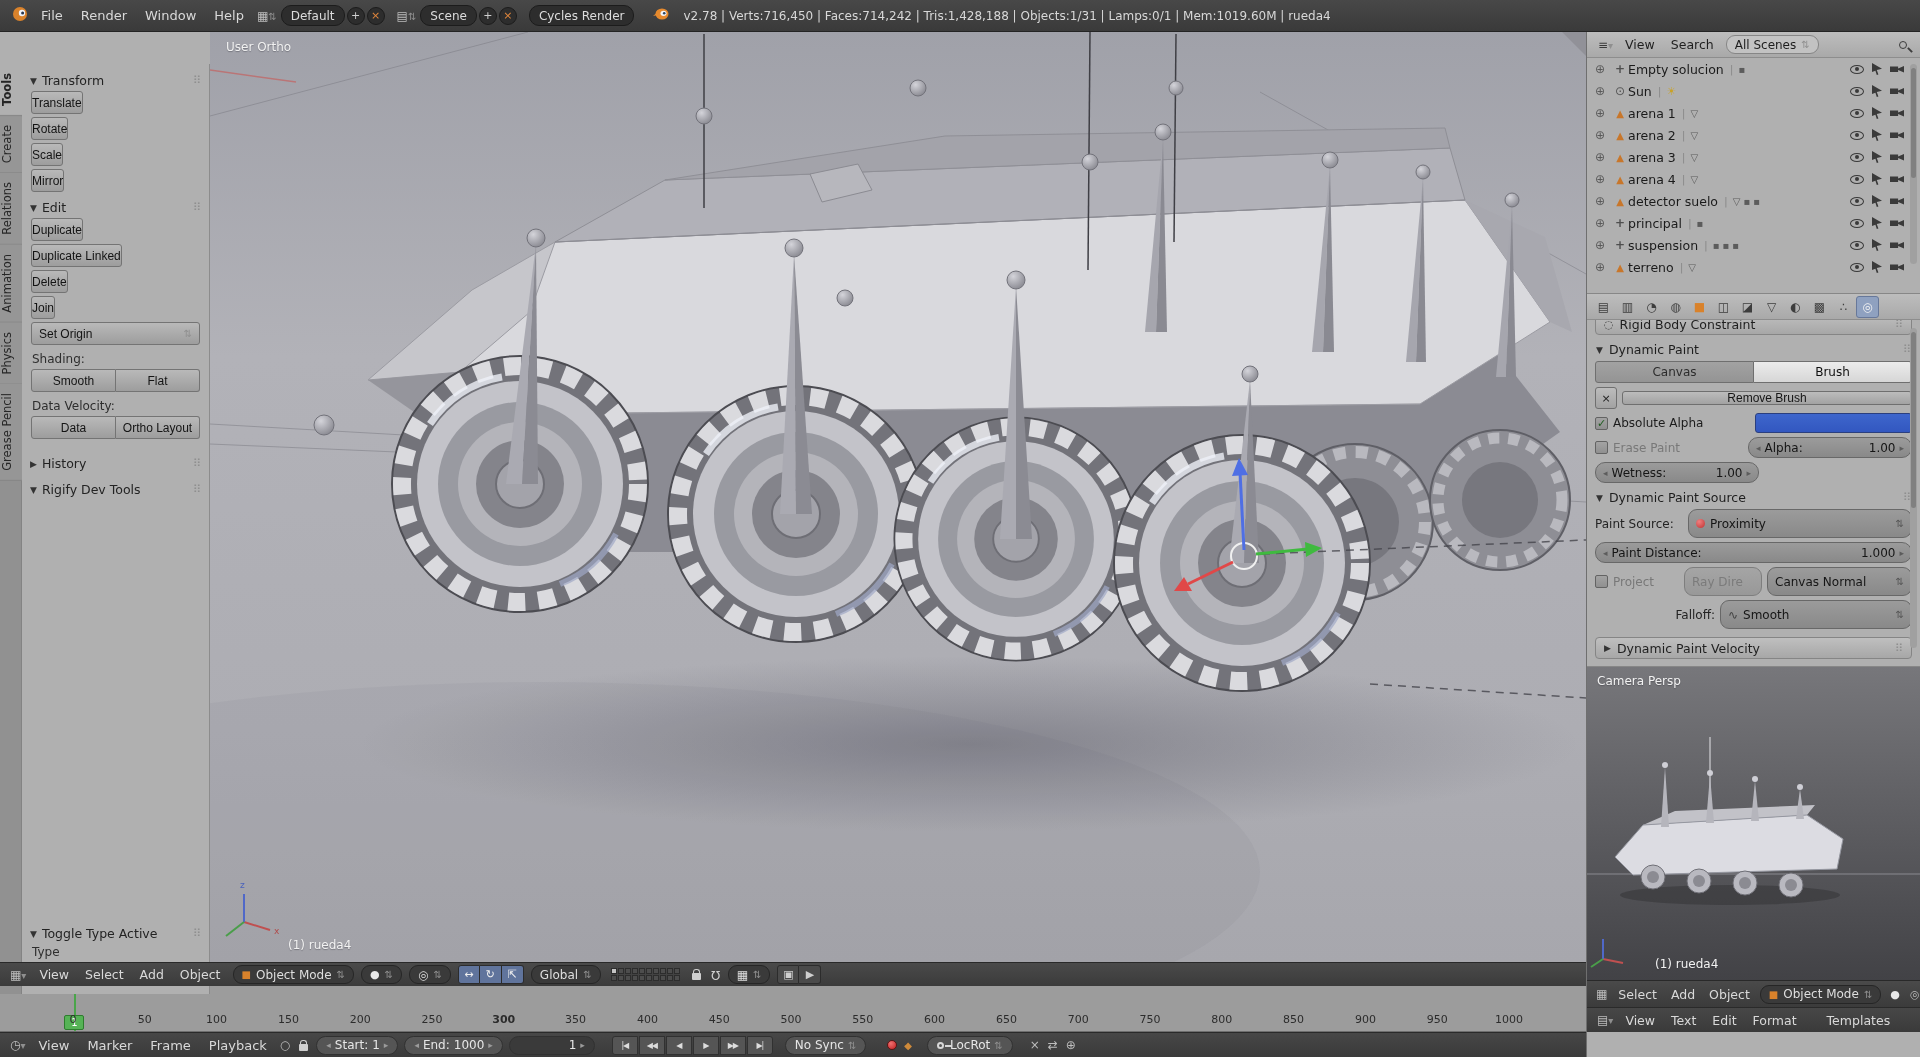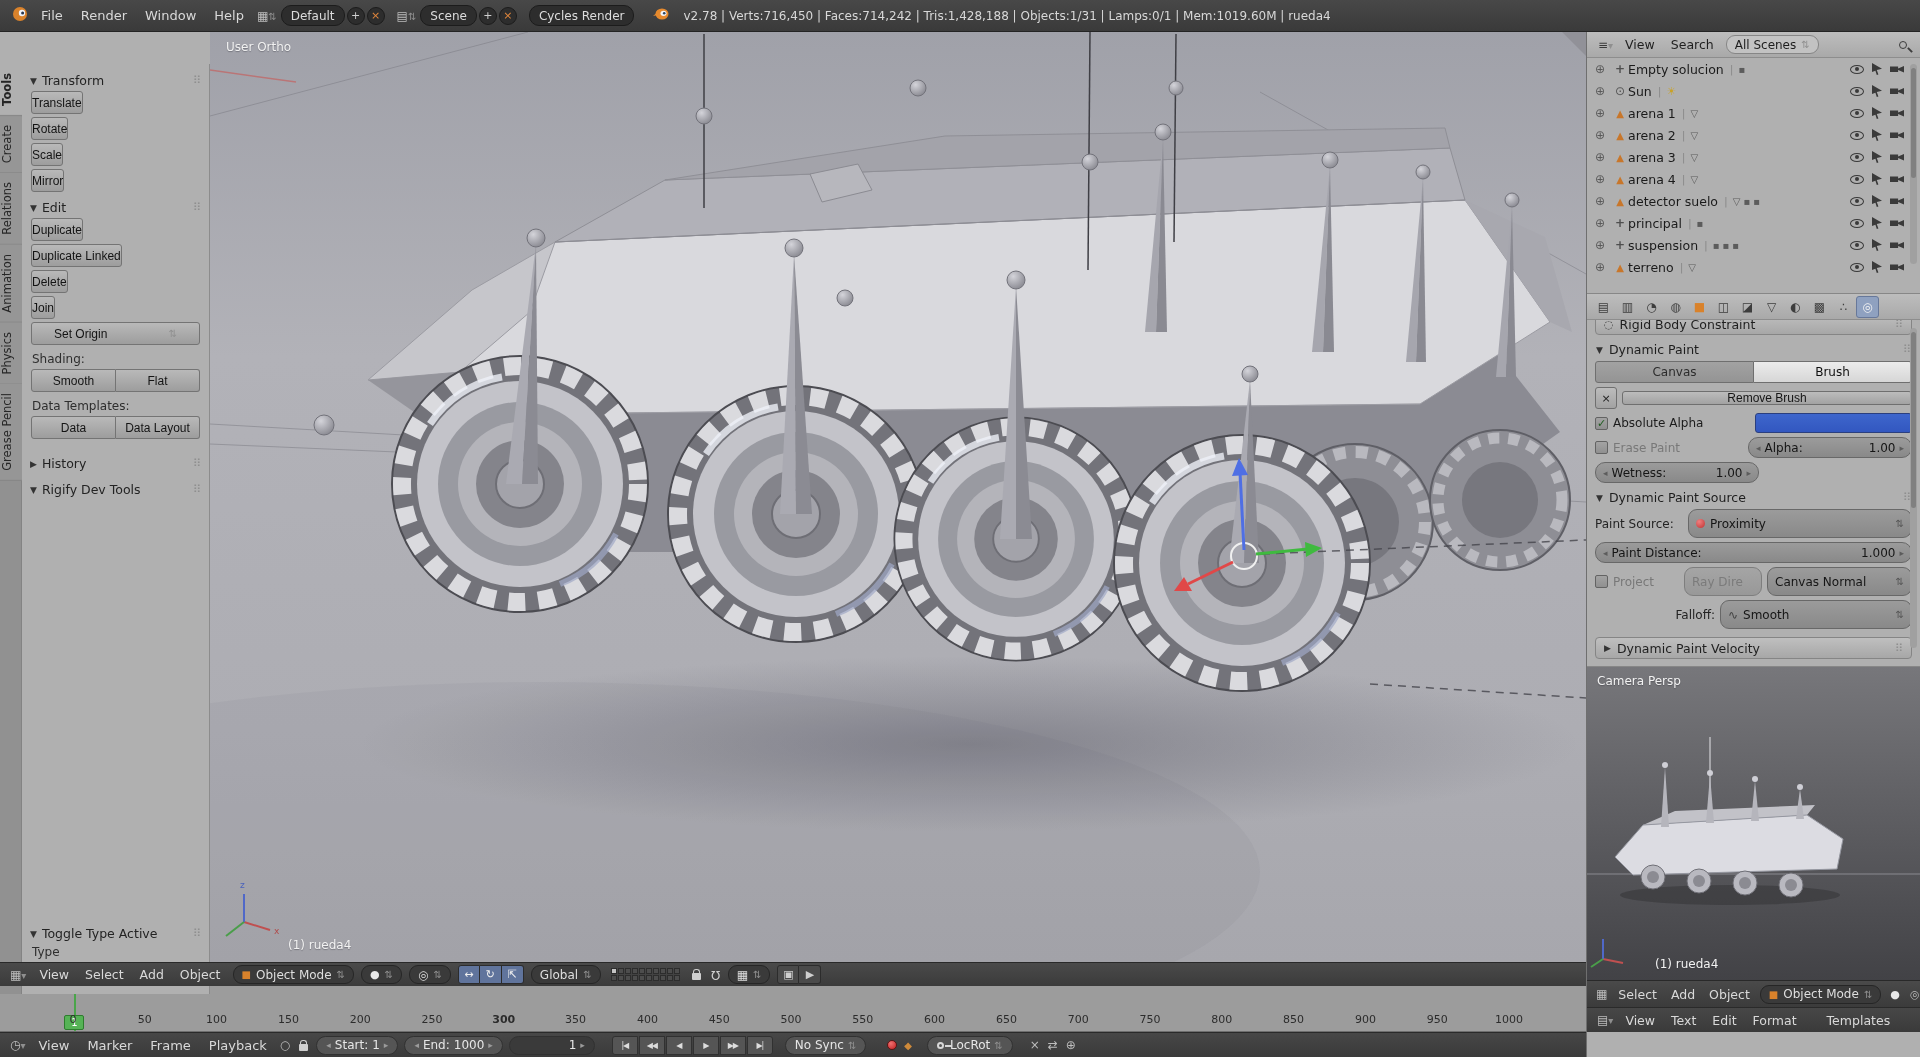--- a/index.html
+++ b/index.html
@@ -25,21 +25,21 @@
 #tabstrip{position:absolute;left:0;top:32px;width:22px;height:930px;background:#919191;border-right:1px solid #838383;display:flex;flex-direction:column;z-index:3}
 .vtab{writing-mode:vertical-rl;transform:rotate(180deg);font-size:11.5px;color:#262626;padding:9px 0;width:22px;text-align:center;background:#969696;border-top:1px solid #868686;cursor:default}
 .vtab.active{background:#b0b0b0;font-weight:bold}
 
 
 #toolshelf{position:absolute;left:22px;top:32px;width:188px;height:930px;background:#b0b0b0;border-right:1px solid #8c8c8c;padding:4px 7px 6px;display:flex;flex-direction:column;z-index:3}
 .panel-hdr{display:flex;align-items:center;color:#232323;font-size:12.5px;margin:5px 1px 3px;white-space:nowrap}
 .panel-hdr .arrow{font-size:9px;margin-right:5px;color:#333}
 .grip{margin-left:auto;color:#8f8f8f;font-size:11px}
 .tool-btn{display:flex;align-items:center;justify-content:center;height:23px;background:linear-gradient(#b9b9b9,#9d9d9d);border:1px solid #747474;border-radius:3px;color:#141414;font-size:12px;margin:0 2px 3px;cursor:default;white-space:nowrap}
-.tool-btn.menu-like{justify-content:space-between;padding:0 22px}
+.tool-btn.menu-like{justify-content:space-between;padding:0 7px}
 .tool-btn.menu-like .updn{margin-left:auto}
 .btn-row{display:flex;margin:0 2px 3px}
 .btn-row .tool-btn{flex:1;margin:0;border-radius:0;border-left-width:0}
 .btn-row .tool-btn:first-child{border-radius:3px 0 0 3px;border-left-width:1px}
 .btn-row .tool-btn:last-child{border-radius:0 3px 3px 0}
 .shelf-label{font-size:12px;color:#2e2e2e;margin:4px 3px 3px}
 #op-panel{margin-top:auto}
 
 
 #main{position:absolute;top:32px;left:0;width:1586px;height:954px}
@@ -231,24 +231,24 @@
         </div>
       <button class="tool-btn menu-like">
           <span>Set Origin</span>
           <span class="updn">⇅</span>
         </button>
       <div class="shelf-label">Shading:</div>
       <div id="shading-buttons" class="btn-row">
           <button class="tool-btn">Smooth</button>
           <button class="tool-btn">Flat</button>
         </div>
-      <div class="shelf-label">Data Templates:</div>
+      <div class="shelf-label">Data Velocity:</div>
       <div id="data-buttons" class="btn-row">
           <button class="tool-btn">Data</button>
-          <button class="tool-btn">Data Layout</button>
+          <button class="tool-btn">Ortho Layout</button>
         </div>
 
       <div class="panel-hdr" style="margin-top:14px">
           <span class="arrow">▶</span>
           <span>History</span>
           <span class="grip">⠿</span>
         </div>
       <div class="panel-hdr" style="margin-top:8px">
           <span class="arrow">▼</span>
           <span>Rigify Dev Tools</span>

